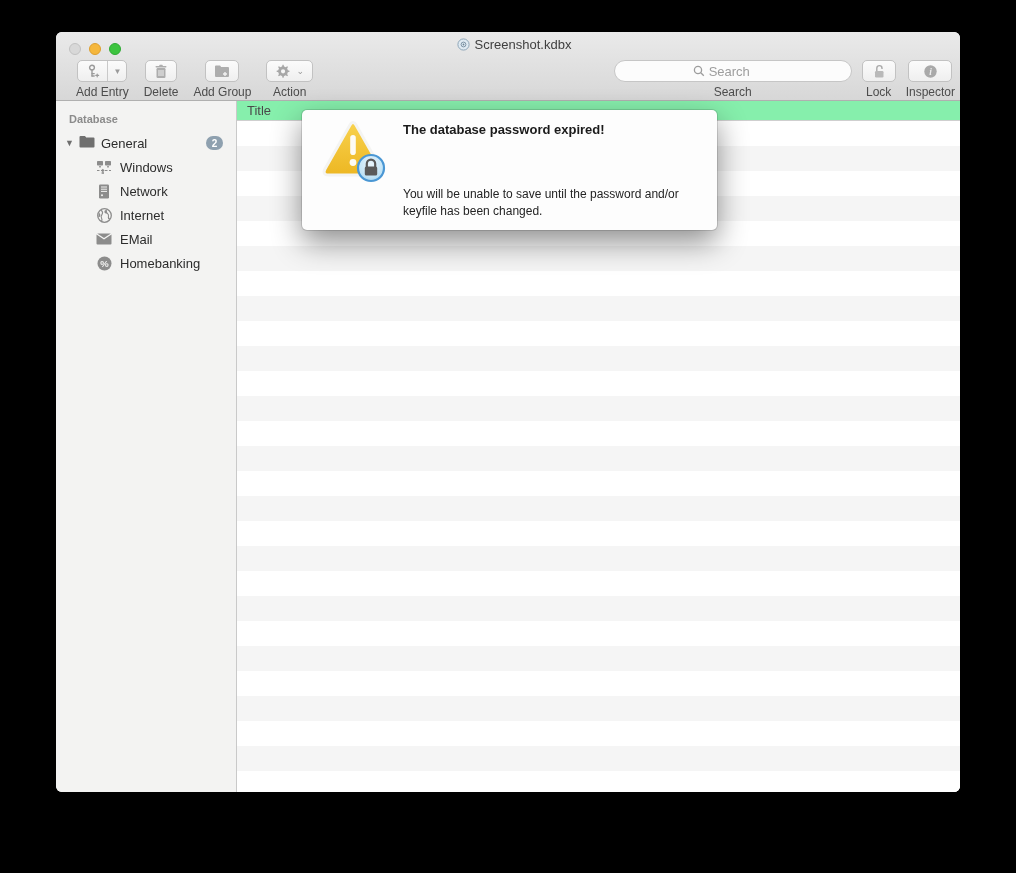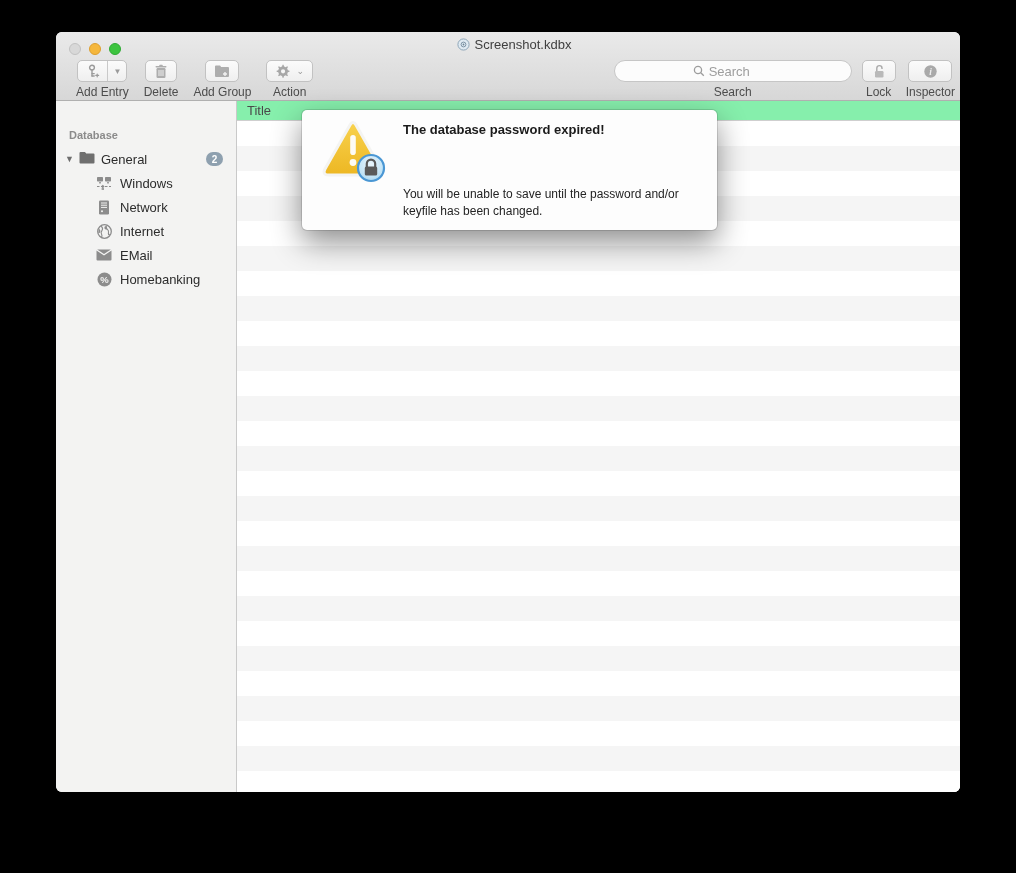--- a/index.html
+++ b/index.html
@@ -30,21 +30,21 @@
   .left-group { display:flex; gap:15px; margin-left:20px; }
   .right-group { display:flex; gap:10px; margin-left:auto; margin-right:5px; }
 
   .search-col { display:flex; flex-direction:column; align-items:center; margin-top:4px; }
   .search-field { width:238px; height:22px; background:#fcfcfc; border:1px solid #c6c6c6; border-radius:12px; display:flex; align-items:center; justify-content:center; }
   .search-field input { border:none; outline:none; background:transparent; width:64px; font-size:13px; color:#555; font-family:"Liberation Sans",sans-serif; }
   .search-field input::placeholder { color:#9d9d9d; }
 
   
   .content { position:absolute; top:69px; left:0; right:0; bottom:0; display:flex; }
-  .sidebar { width:181px; background:#f3f3f2; border-right:1px solid #c9c9c9; padding-top:24px; }
+  .sidebar { width:181px; background:#f3f3f2; border-right:1px solid #c9c9c9; padding-top:8px; }
   .db-header { font-size:11px; font-weight:700; color:#8b8b8b; padding:4px 0 6px 13px; }
   .group-row { height:24px; display:flex; align-items:center; padding-left:9px; }
   .disclosure { font-size:9px; color:#6e6e6e; width:12px; }
   .group-row .g-icon { margin:0 6px 0 2px; }
   .tree-label { font-size:13px; color:#2c2c2c; }
   .badge { margin-left:auto; margin-right:13px; min-width:17px; height:14px; border-radius:8px; background:#8ea0af; color:#fff; font-size:10px; font-weight:700; display:flex; align-items:center; justify-content:center; padding:0 4px; }
   .item-row { height:24px; display:flex; align-items:center; padding-left:40px; }
   .item-row .i-icon { width:16px; height:16px; margin-right:8px; display:flex; align-items:center; justify-content:center; }
 
   .list { flex:1; display:flex; flex-direction:column; background:#fff; }

